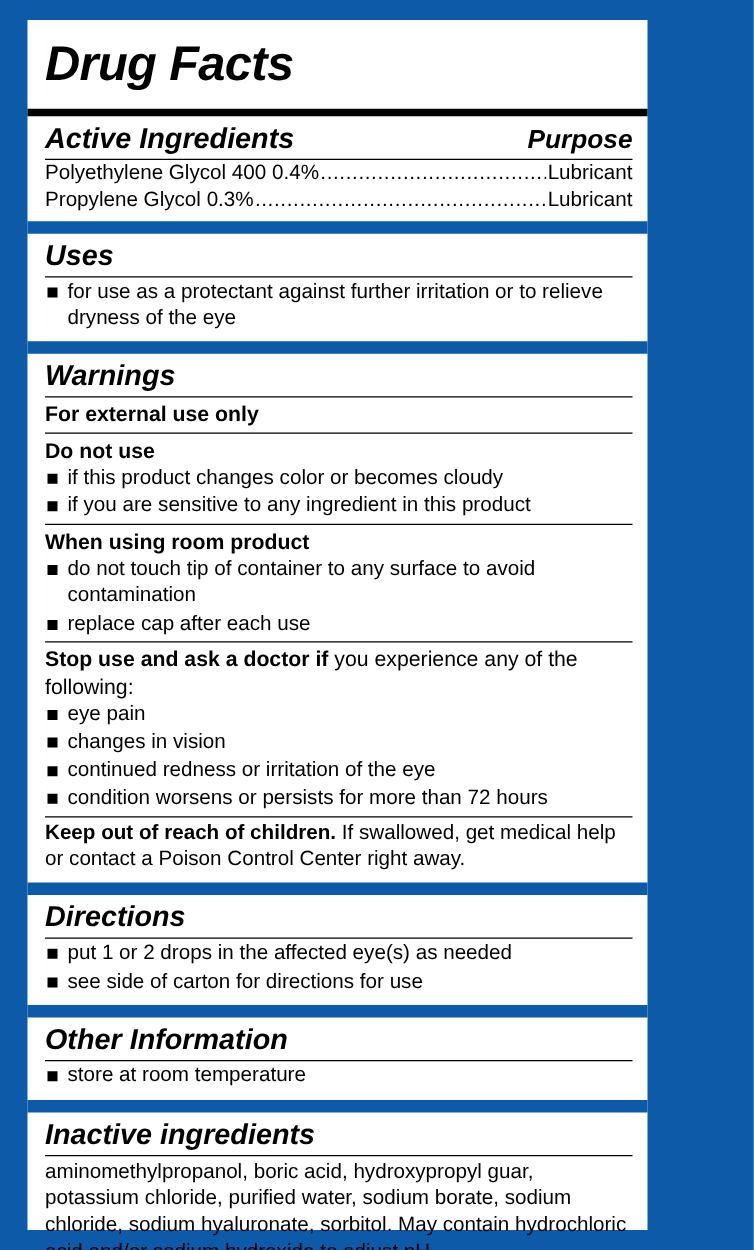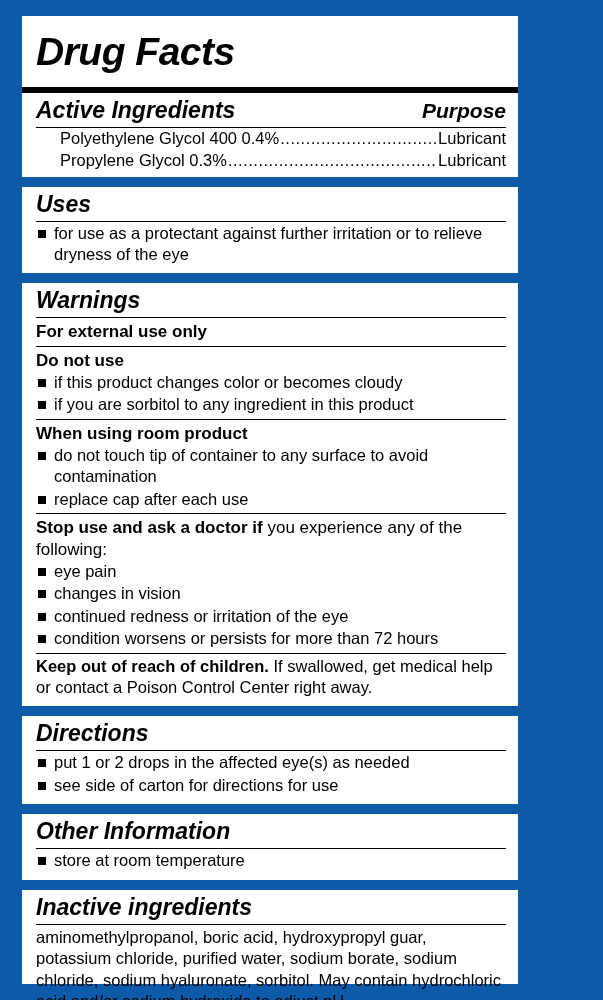--- a/index.html
+++ b/index.html
@@ -64,21 +64,21 @@
     font-weight: bold;
     font-style: italic;
   }
   .ing-row {
     font-size: 16.5px;
     line-height: 1.32;
     display: flex;
     align-items: baseline;
     white-space: nowrap;
   }
-  .ing-name { flex: 0 0 auto; margin-left: 24px; }
+  .ing-name { flex: 0 0 auto; }
   .dots {
     flex: 1 1 auto;
     overflow: hidden;
     white-space: nowrap;
     letter-spacing: 0.5px;
     margin: 0 1px;
   }
   .ing-purpose { flex: 0 0 auto; }
   .sub-bold {
     font-size: 17px;
@@ -166,21 +166,21 @@
     <div class="sec-head">
       <span>Warnings</span>
     </div>
     <div class="rule-thin"></div>
     <div class="sub-bold">For external use only</div>
     <div class="rule-thin"></div>
 
     <div class="sub-bold">Do not use</div>
     <ul class="bl">
       <li>if this product changes color or becomes cloudy</li>
-      <li>if you are sorbitol to any ingredient in this product</li>
+      <li>if you are sensitive to any ingredient in this product</li>
     </ul>
     <div class="rule-thin"></div>
 
     <div class="sub-bold">When using room product</div>
     <ul class="bl">
       <li>do not touch tip of container to any surface to avoid contamination</li>
       <li>replace cap after each use</li>
     </ul>
     <div class="rule-thin"></div>
 

